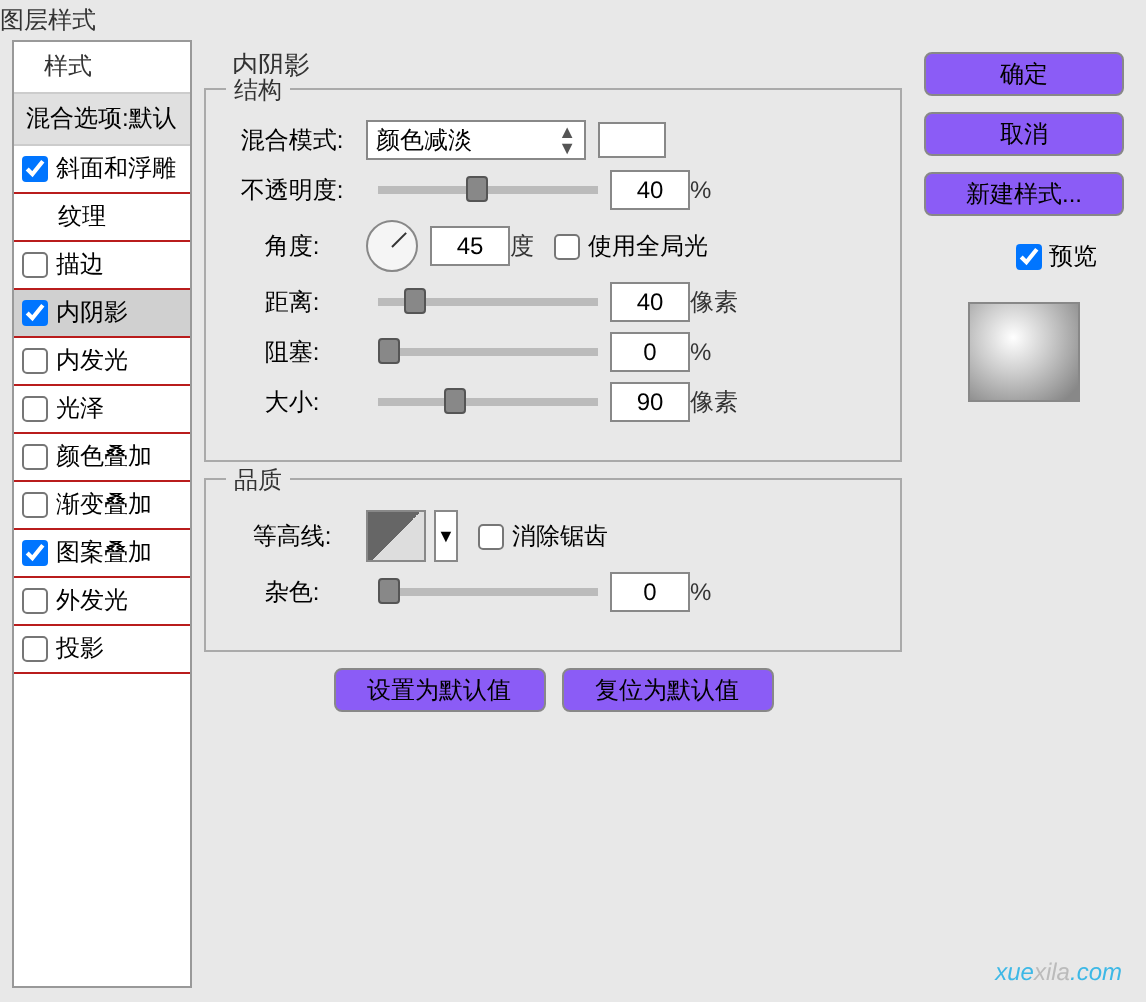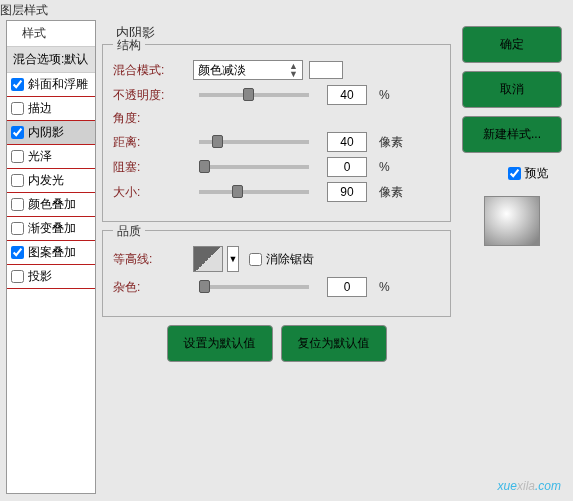--- a/index.html
+++ b/index.html
@@ -12,35 +12,35 @@
 .effect-list { }
 .effect-item { display: flex; align-items: center; padding: 3px 4px; border-bottom: 1px solid #b91c1c; }
 .effect-item.selected { background: #d0d0d0; }
 .effect-item.indent { padding-left: 22px; }
 .effect-item input { margin-right: 4px; width: 13px; height: 13px; }
 .col-center { flex: 1; }
 .center-title { font-size: 13px; margin: 4px 0 2px 14px; color: #333; }
 .group { border: 1px solid #aaa; margin: 0 0 8px 0; padding: 10px 0 14px 10px; position: relative; }
 .group .legend { position: absolute; top: -8px; left: 10px; background: #e8e8e8; padding: 0 4px; color: #333; }
 .row { display: flex; align-items: center; margin: 5px 0; }
-.row .lbl { width: 66px; text-align: left; margin-right: 14px; color: #7f1d1d; }
+.row .lbl { width: 66px; text-align: center; margin-right: 4px; color: #000000; }
 .select { width: 110px; height: 20px; border: 1px solid #888; background: #fff; display: inline-flex; align-items: center; justify-content: space-between; padding: 0 4px; margin-right: 6px; }
 .select .arrows { font-size: 9px; line-height: 8px; color: #555; }
 .swatch { width: 34px; height: 18px; border: 1px solid #888; background: #fff; display: inline-block; }
 .slider { width: 110px; height: 4px; background: #bbb; position: relative; margin: 0 6px; }
 .slider .thumb { position: absolute; top: -5px; width: 11px; height: 13px; background: #888; border: 1px solid #555; border-radius: 2px; }
-.num { width: 40px; height: 20px; border: 1px solid #888; background: #fff; text-align: center; line-height: 18px; margin: 0 12px; }
+.num { width: 40px; height: 20px; border: 1px solid #888; background: #fff; text-align: center; line-height: 18px; margin: 0 0; }
 .unit { color: #333; }
 .dial-wrap { display: flex; align-items: center; }
 .dial { width: 26px; height: 26px; border: 1px solid #888; border-radius: 50%; background: #f5f5f5; position: relative; margin-right: 6px; }
 .dial .needle { position: absolute; left: 50%; top: 50%; width: 10px; height: 1px; background: #333; transform-origin: 0 50%; transform: rotate(-45deg); }
 .chk { width: 13px; height: 13px; margin-right: 4px; }
 .contour-sw { width: 30px; height: 26px; border: 1px solid #888; background: linear-gradient(135deg, #666 0%, #666 50%, #ddd 50%, #ddd 100%); margin-right: 4px; }
 .contour-arrow { width: 12px; height: 26px; border: 1px solid #888; background: #fff; display: flex; align-items: center; justify-content: center; font-size: 9px; margin-right: 10px; }
-.btn { height: 37px; border: 1px solid #888; border-radius: 4px; background: #15803d; display: inline-flex; align-items: center; justify-content: center; padding: 0 16px; cursor: pointer; }
+.btn { height: 22px; border: 1px solid #888; border-radius: 4px; background: #8b5cf6; display: inline-flex; align-items: center; justify-content: center; padding: 0 16px; cursor: pointer; }
 .btn-row { display: flex; justify-content: center; gap: 8px; margin-top: 4px; }
 .col-right { width: 110px; display: flex; flex-direction: column; align-items: center; gap: 8px; padding-top: 6px; }
 .col-right .btn { width: 100px; }
 .preview-chk { display: flex; align-items: center; margin-top: 4px; padding-left: 32px; }
 .preview-box { width: 56px; height: 50px; border: 1px solid #888; background: radial-gradient(circle at 40% 35%, #fff 0%, #ccc 40%, #888 90%); margin-top: 6px; }
 .watermark { position: absolute; right: 12px; bottom: 6px; font-size: 18px; font-family: Arial; font-style: italic; }
 .watermark .blue { color: #3DB8E6; }
 .watermark .gray { color: #bbb; text-align: center; }
 </style>
 </head>
@@ -51,47 +51,54 @@
 <div class="main">
 
   <div class="col-styles">
     <div class="hdr">样式</div>
     <div class="blend-opt">混合选项:默认</div>
     <div class="effect-list" id="effect-list">
         <div class="effect-item">
           <input type="checkbox" checked="" style="">
           <span>斜面和浮雕</span>
         </div>
+        <div class="effect-item indent">
+          <span>纹理</span>
+        </div>
         <div class="effect-item">
           <input type="checkbox" style="">
           <span>描边</span>
         </div>
         <div class="effect-item selected">
           <input type="checkbox" checked="" style="">
           <span>内阴影</span>
         </div>
         <div class="effect-item">
           <input type="checkbox" style="">
+          <span>内发光</span>
+        </div>
+        <div class="effect-item">
+          <input type="checkbox" style="">
           <span>光泽</span>
-        </div>
-        <div class="effect-item">
-          <input type="checkbox" style="">
-          <span>内发光</span>
         </div>
         <div class="effect-item">
           <input type="checkbox" style="">
           <span>颜色叠加</span>
         </div>
         <div class="effect-item">
           <input type="checkbox" style="">
           <span>渐变叠加</span>
         </div>
         <div class="effect-item">
           <input type="checkbox" checked="" style="">
           <span>图案叠加</span>
+        </div>
+        <div class="effect-item">
+          <input type="checkbox" style="">
+          <span>外发光</span>
         </div>
         <div class="effect-item">
           <input type="checkbox" style="">
           <span>投影</span>
         </div>
       </div>
   </div>
 
   <div class="col-center">
     <div class="center-title">内阴影</div>
@@ -112,20 +119,29 @@
         <div class="lbl">不透明度:</div>
         <div class="slider">
             <div class="thumb" style="left:40%"></div>
           </div>
         <div class="num">40</div>
         <span class="unit">%</span>
       </div>
 
       <div class="row">
         <div class="lbl">角度:</div>
+        <div class="dial-wrap">
+          <div class="dial">
+              <div class="needle"></div>
+            </div>
+          <div class="num">45</div>
+          <span class="unit">度</span>
+          <input type="checkbox" class="chk" style="margin-left: 10px;">
+          <span>使用全局光</span>
+        </div>
       </div>
 
       <div class="row">
         <div class="lbl">距离:</div>
         <div class="slider">
             <div class="thumb" style="left:12%"></div>
           </div>
         <div class="num">40</div>
         <span class="unit">像素</span>
       </div>

